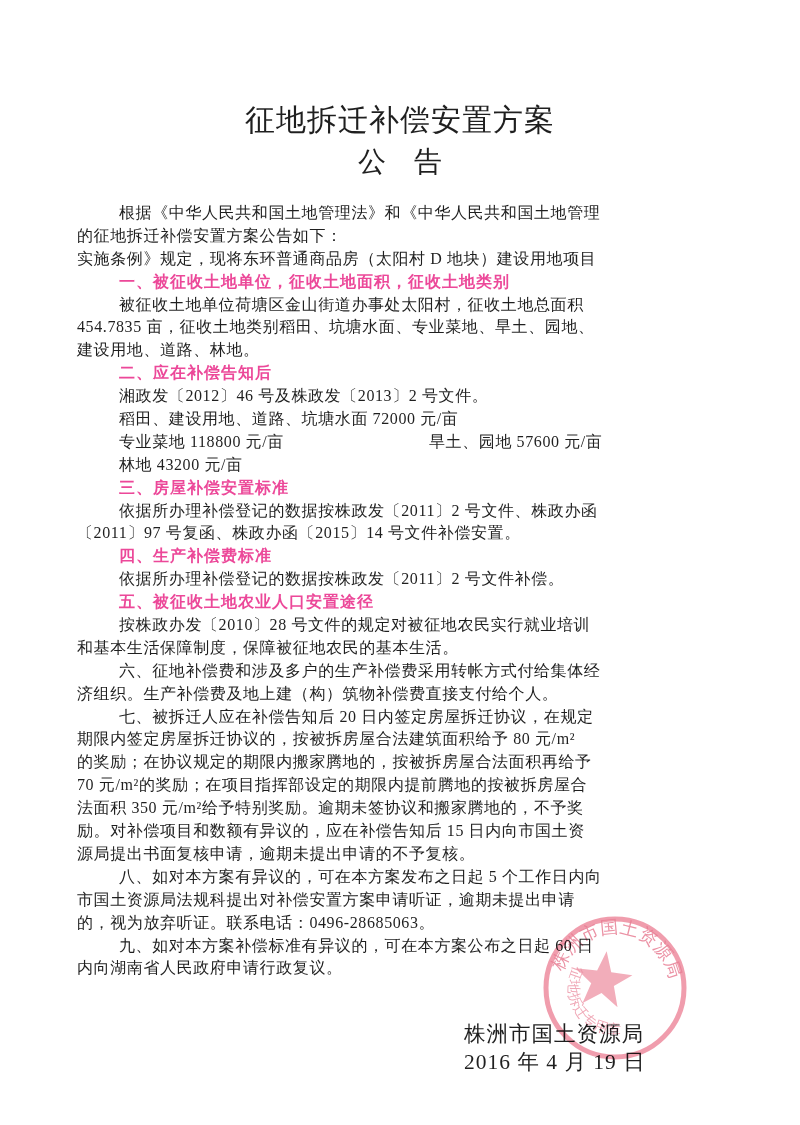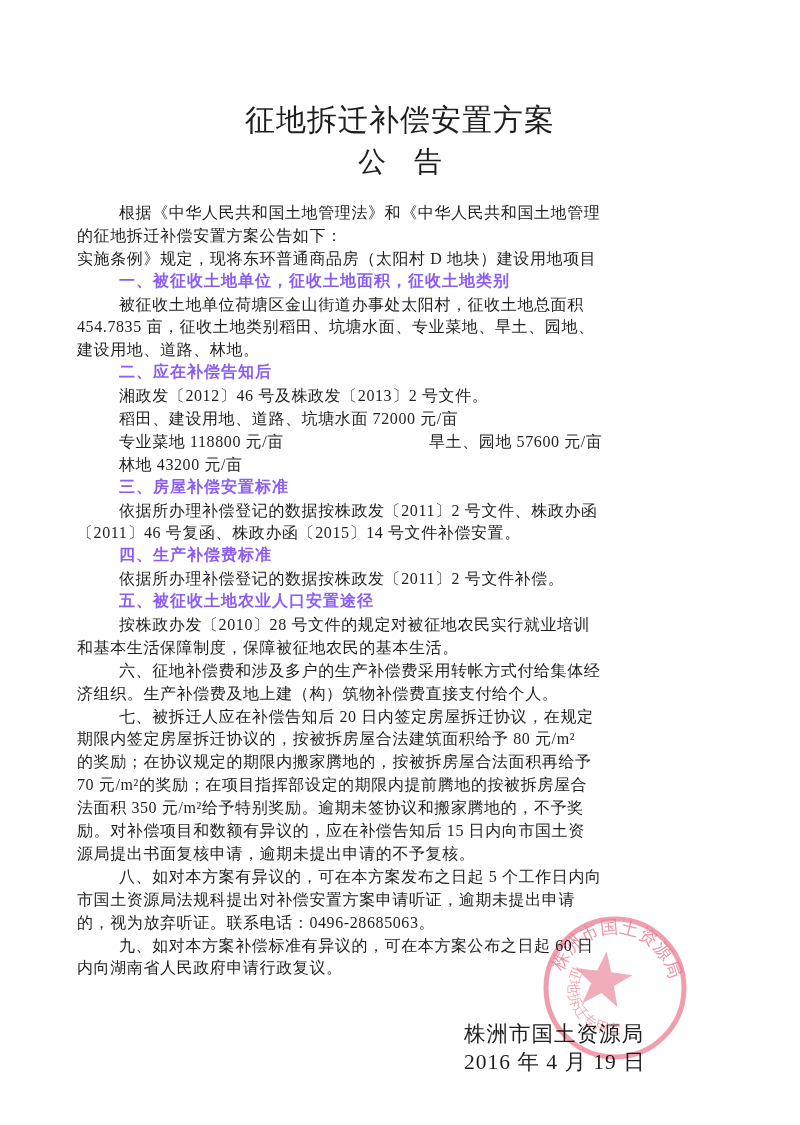--- a/index.html
+++ b/index.html
@@ -24,22 +24,22 @@
     font-size:28px; font-weight:normal;
     white-space:nowrap;
   }
   .doc-body {
     position:absolute; left:77px; top:202px; width:642px;
     font-size:16px; line-height:22.9px; letter-spacing:0.6px;
   }
   .line { height:22.9px; white-space:nowrap; position:relative; }
   .line.p { padding-left:42px; }
   .line.h {
-    font-family:Liberation Mono, monospace;
-    font-weight:bold; letter-spacing:1px; color:#8b5cf6;
+    font-family:Liberation Sans, sans-serif;
+    font-weight:bold; letter-spacing:1px; color:#ec4899;
   }
   .line .col2 { position:absolute; left:352px; top:0; }
   .signature {
     position:absolute; left:464px; top:1021px;
     font-size:21.5px; line-height:27.5px; letter-spacing:1px;
     white-space:nowrap;
   }
   .seal {
     position:absolute; left:527px; top:900px;
     width:176px; height:176px;
@@ -63,21 +63,21 @@
       <div class="line p">被征收土地单位荷塘区金山街道办事处太阳村，征收土地总面积</div>
       <div class="line c">454.7835 亩，征收土地类别稻田、坑塘水面、专业菜地、旱土、园地、</div>
       <div class="line c">建设用地、道路、林地。</div>
       <div class="line h p">二、应在补偿告知后</div>
       <div class="line p">湘政发〔2012〕46 号及株政发〔2013〕2 号文件。</div>
       <div class="line p">稻田、建设用地、道路、坑塘水面 72000 元/亩</div>
       <div class="line p two">专业菜地 118800 元/亩<span class="col2">旱土、园地 57600 元/亩</span></div>
       <div class="line p">林地 43200 元/亩</div>
       <div class="line h p">三、房屋补偿安置标准</div>
       <div class="line p">依据所办理补偿登记的数据按株政发〔2011〕2 号文件、株政办函</div>
-      <div class="line c">〔2011〕46 号复函、株政办函〔2015〕14 号文件补偿安置。</div>
+      <div class="line c">〔2011〕97 号复函、株政办函〔2015〕14 号文件补偿安置。</div>
       <div class="line h p">四、生产补偿费标准</div>
       <div class="line p">依据所办理补偿登记的数据按株政发〔2011〕2 号文件补偿。</div>
       <div class="line h p">五、被征收土地农业人口安置途径</div>
       <div class="line p">按株政办发〔2010〕28 号文件的规定对被征地农民实行就业培训</div>
       <div class="line c">和基本生活保障制度，保障被征地农民的基本生活。</div>
       <div class="line p">六、征地补偿费和涉及多户的生产补偿费采用转帐方式付给集体经</div>
       <div class="line c">济组织。生产补偿费及地上建（构）筑物补偿费直接支付给个人。</div>
       <div class="line p">七、被拆迁人应在补偿告知后 20 日内签定房屋拆迁协议，在规定</div>
       <div class="line c">期限内签定房屋拆迁协议的，按被拆房屋合法建筑面积给予 80 元/m²</div>
       <div class="line c">的奖励；在协议规定的期限内搬家腾地的，按被拆房屋合法面积再给予</div>

